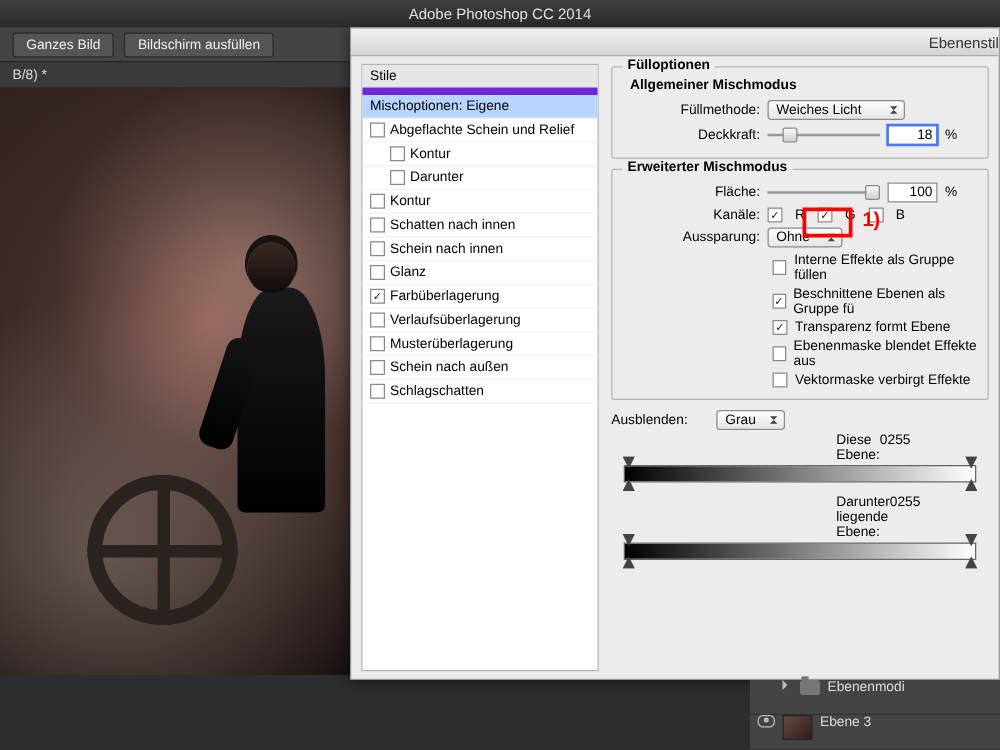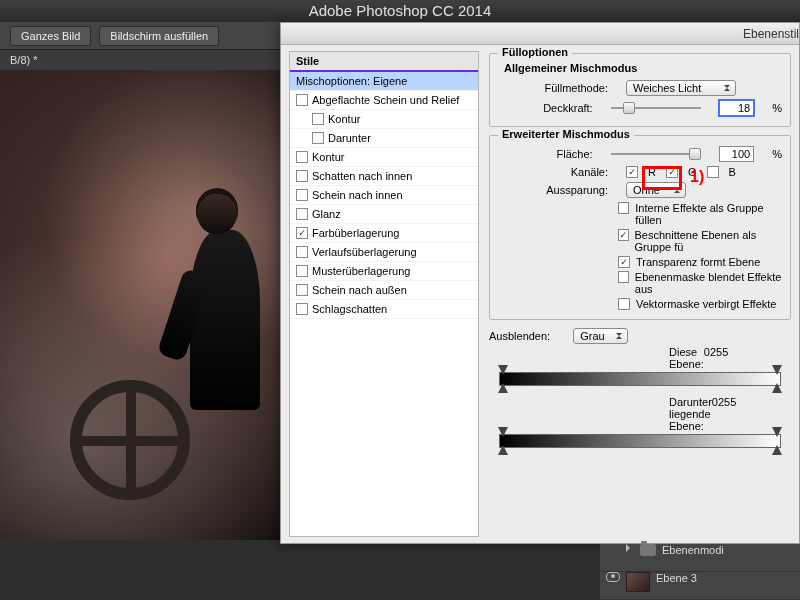--- a/index.html
+++ b/index.html
@@ -1,61 +1,61 @@
 <!DOCTYPE html>
 <html><head>
 <meta charset="utf-8">
 <style>
 *{box-sizing:border-box;margin:0;padding:0;font-family:"Lucida Grande",Arial,sans-serif;font-size:11px;-webkit-font-smoothing:antialiased}
 body{background:#2e2e2e;width:800px;height:600px;overflow:hidden;position:relative}
-.mac-title{height:22px;background:linear-gradient(#3f3f3f,#2b2b2b);color:#e0e0e0;text-align:center;line-height:22px;font-size:15px}
+.mac-title{height:22px;background:linear-gradient(#3f3f3f,#2b2b2b);color:#e0e0e0;text-align:center;line-height:22px;font-size:12px}
 .toolbar{height:28px;background:#444;border-bottom:1px solid #1f1f1f;display:flex;align-items:center;gap:8px;padding:0 10px}
 .btn-dk{background:#555;border:1px solid #2a2a2a;color:#eee;padding:3px 10px;border-radius:3px;font-size:11px;cursor:pointer}
 .tabbar{height:20px;background:#3a3a3a;color:#ddd;display:flex;align-items:center;padding:0 10px;font-size:10px}
 .canvas{position:absolute;top:70px;left:0;width:280px;height:470px;background:radial-gradient(circle at 60% 40%,#8a5a52 0%,#4a3530 35%,#2a1e1c 70%,#120d0c 100%)}
 .canvas::before{content:"";position:absolute;inset:0;background:
  radial-gradient(circle at 70% 30%,rgba(255,220,200,.25),transparent 40%),
  radial-gradient(circle at 30% 80%,rgba(200,180,170,.35),transparent 50%),
  linear-gradient(120deg,rgba(60,40,35,.6),transparent 60%)}
 .figure{position:absolute;top:160px;left:190px;width:70px;height:180px;background:linear-gradient(#1a1a1a,#000);border-radius:40% 40% 6px 6px}
 .head{position:absolute;top:-36px;left:8px;width:38px;height:40px;border-radius:50% 50% 45% 45%;background:linear-gradient(#3a2822,#0e0c0b);box-shadow:0 -4px 0 2px #1a1410}
 .arm{position:absolute;top:40px;left:-20px;width:28px;height:90px;background:linear-gradient(#141414,#000);border-radius:10px;transform:rotate(18deg)}
 .wheel{position:absolute;bottom:40px;left:70px;width:120px;height:120px;border:12px solid #2b231f;border-radius:50%}
 .wheel::before,.wheel::after{content:"";position:absolute;background:#2b231f}
 .wheel::before{top:44px;left:-12px;right:-12px;height:10px}
 .wheel::after{left:44px;top:-12px;bottom:-12px;width:10px}
 
 .dialog{position:absolute;top:22px;left:280px;right:0;height:522px;background:#ececec;border:1px solid #9a9a9a;box-shadow:-2px 2px 10px rgba(0,0,0,.4);display:flex;flex-direction:column}
 .dlg-title{height:22px;background:linear-gradient(#f0f0f0,#d4d4d4);text-align:right;line-height:22px;border-bottom:1px solid #aaa;color:#333;font-size:12px}
 .dlg-body{flex:1;display:flex;overflow:hidden}
 .styles-col{width:190px;border:1px solid #b5b5b5;margin:6px 6px 6px 8px;background:#fff;display:flex;flex-direction:column}
-.styles-col .hd{background:#e6e6e6;border-bottom:2px solid #6d28d9;padding:3px 6px;font-weight:bold}
+.styles-col .hd{background:#e6e6e6;border-bottom:6px solid #6d28d9;padding:3px 6px;font-weight:normal}
 .style-item{padding:3px 6px;border-bottom:1px solid #f2f2f2;display:flex;align-items:center;gap:4px;cursor:pointer}
 .style-item.sel{background:#b7d5ff}
 .style-item.sub{padding-left:22px}
 .chk{width:12px;height:12px;border:1px solid #888;background:#fff;display:inline-flex;align-items:center;justify-content:center;font-size:9px;color:#222}
 .chk.on::before{content:"✓"}
 .opts-col{flex:1;padding:8px 8px 8px 4px;overflow:hidden}
 .box{border:1px solid #b5b5b5;border-radius:2px;padding:6px 8px 6px;margin-bottom:8px;position:relative}
 .box>.legend{position:absolute;top:-8px;left:8px;background:#ececec;padding:0 4px;font-weight:bold}
 .sub-legend{font-weight:bold;margin:2px 0 6px 6px}
-.row{display:flex;align-items:center;gap:18px;margin:4px 0 4px 0}
+.row{display:flex;align-items:center;gap:6px;margin:4px 0 4px 0}
 .row .lab{width:110px;text-align:right}
 .select{border:1px solid #8a8a8a;background:linear-gradient(#fff,#e4e4e4);padding:1px 18px 1px 6px;border-radius:3px;position:relative;min-width:110px;cursor:pointer}
 .select::after{content:"";position:absolute;right:5px;top:4px;border:3px solid transparent;border-top-color:#444}
 .select::before{content:"";position:absolute;right:5px;bottom:4px;border:3px solid transparent;border-bottom-color:#444}
 .numbox{width:40px;border:1px solid #888;background:#fff;text-align:right;padding:1px 3px}
 .numbox.hl{outline:2px solid #4a74ff;outline-offset:-1px}
 .slider{flex:0 0 90px;height:14px;position:relative}
 .slider::before{content:"";position:absolute;top:6px;left:0;right:0;height:2px;background:#999}
 .slider .thumb{position:absolute;top:1px;width:12px;height:12px;background:linear-gradient(#fafafa,#cfcfcf);border:1px solid #8a8a8a;border-radius:2px}
 .channels{display:flex;gap:10px;align-items:center}
 .red-box{position:absolute;border:3px solid #ff0000;pointer-events:none}
 .annot{position:absolute;color:#ff0000;font-size:16px;font-weight:bold}
-.chkrow{display:flex;gap:6px;margin:3px 0 3px 120px}
+.chkrow{display:flex;align-items:center;gap:6px;margin:3px 0 3px 120px}
 .blend-row{display:flex;align-items:center;gap:23px;margin:8px 0 2px}
 .gradbar{height:14px;background:linear-gradient(to right,#000,#fff);border:1px solid #666;position:relative;margin:2px 10px 10px}
 .gradbar .mk{position:absolute;bottom:-8px;width:10px;height:10px;background:#444;clip-path:polygon(50% 0,100% 100%,0 100%)}
 .gradbar .mk.top{top:-8px;bottom:auto;clip-path:polygon(0 0,100% 0,50% 100%)}
 .nums{display:flex;justify-content:space-between;padding:0 140px 0 180px;font-size:10px}
 .layers{position:absolute;right:0;bottom:0;width:200px;height:56px;background:#444}
 .lrow{display:flex;align-items:flex-start;gap:6px;height:28px;padding:0 6px;color:#ddd;border-bottom:1px solid #333}
 .eye{width:14px;height:10px;border:1px solid #bbb;border-radius:55%/100%;position:relative}
 .eye::after{content:"";position:absolute;top:1px;left:4px;width:4px;height:4px;border-radius:50%;background:#bbb}
 .tri{width:0;height:0;border:4px solid transparent;border-left-color:#bbb}

